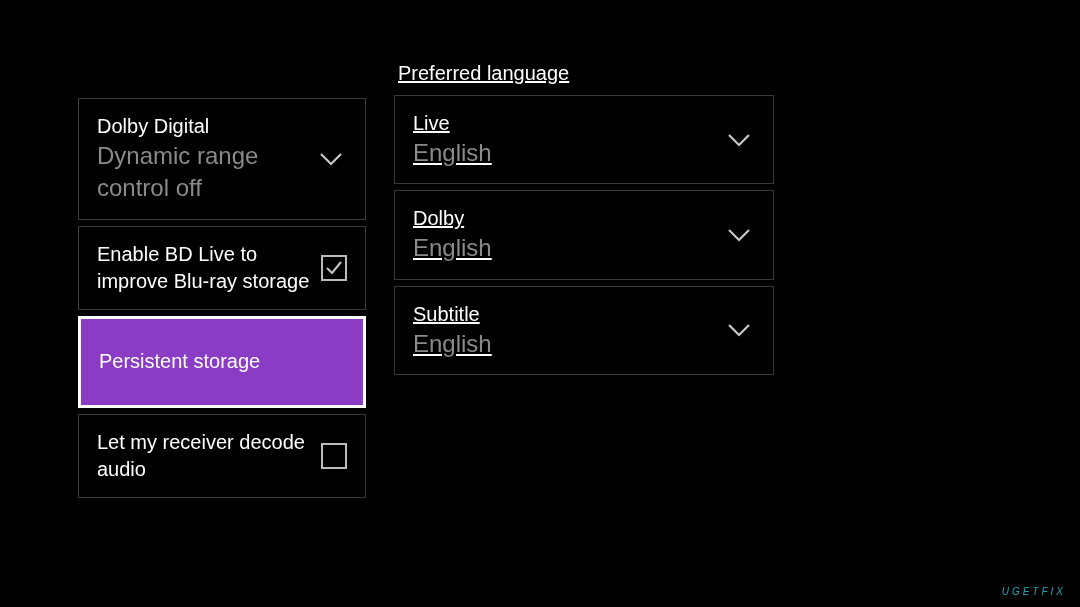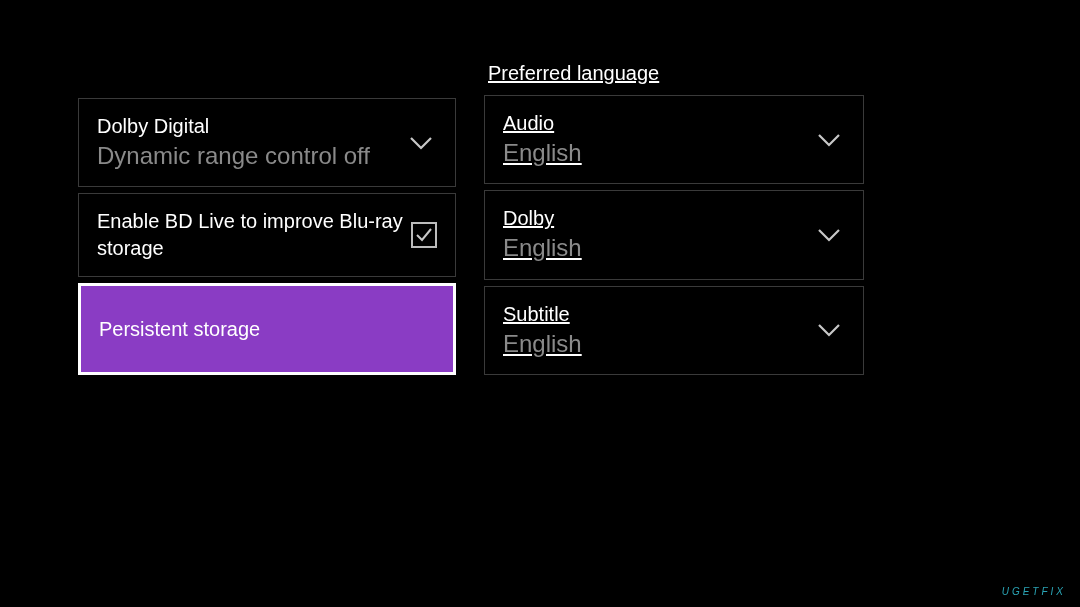--- a/index.html
+++ b/index.html
@@ -16,21 +16,21 @@
       position: relative;
       overflow: hidden;
     }
     .container {
       display: flex;
       gap: 28px;
       padding-top: 62px;
       padding-left: 78px;
     }
     .col {
-      width: 378px;
+      width: 288px;
       display: flex;
       flex-direction: column;
     }
     .col-right {
       width: 380px;
       text-decoration: underline;
     }
     .col-left {
       margin-top: 36px;
     }
@@ -143,30 +143,36 @@
           </svg>
       </span>
     </div>
 
     <div class="item selected">
       <div class="text-block">
         <span class="primary">Persistent storage</span>
       </div>
     </div>
 
+    <div class="item">
+      <div class="text-block">
+        <span class="primary">Let my receiver decode audio</span>
+      </div>
+      <span class="checkbox"></span>
+    </div>
 
   </div>
 
   <div class="col col-right">
 
     <div class="section-title">Preferred language</div>
 
     <div class="item has-chevron">
       <div class="text-block">
-        <span class="primary">Audio</span>
+        <span class="primary">Live</span>
         <span class="secondary">English</span>
       </div>
       <span class="chevron">
         <svg viewBox="0 0 24 14">
             <path d="M2 2 L12 12 L22 2" stroke="#c8c8c8" stroke-width="2.2" fill="none"></path>
           </svg>
       </span>
     </div>
 
     <div class="item has-chevron">

